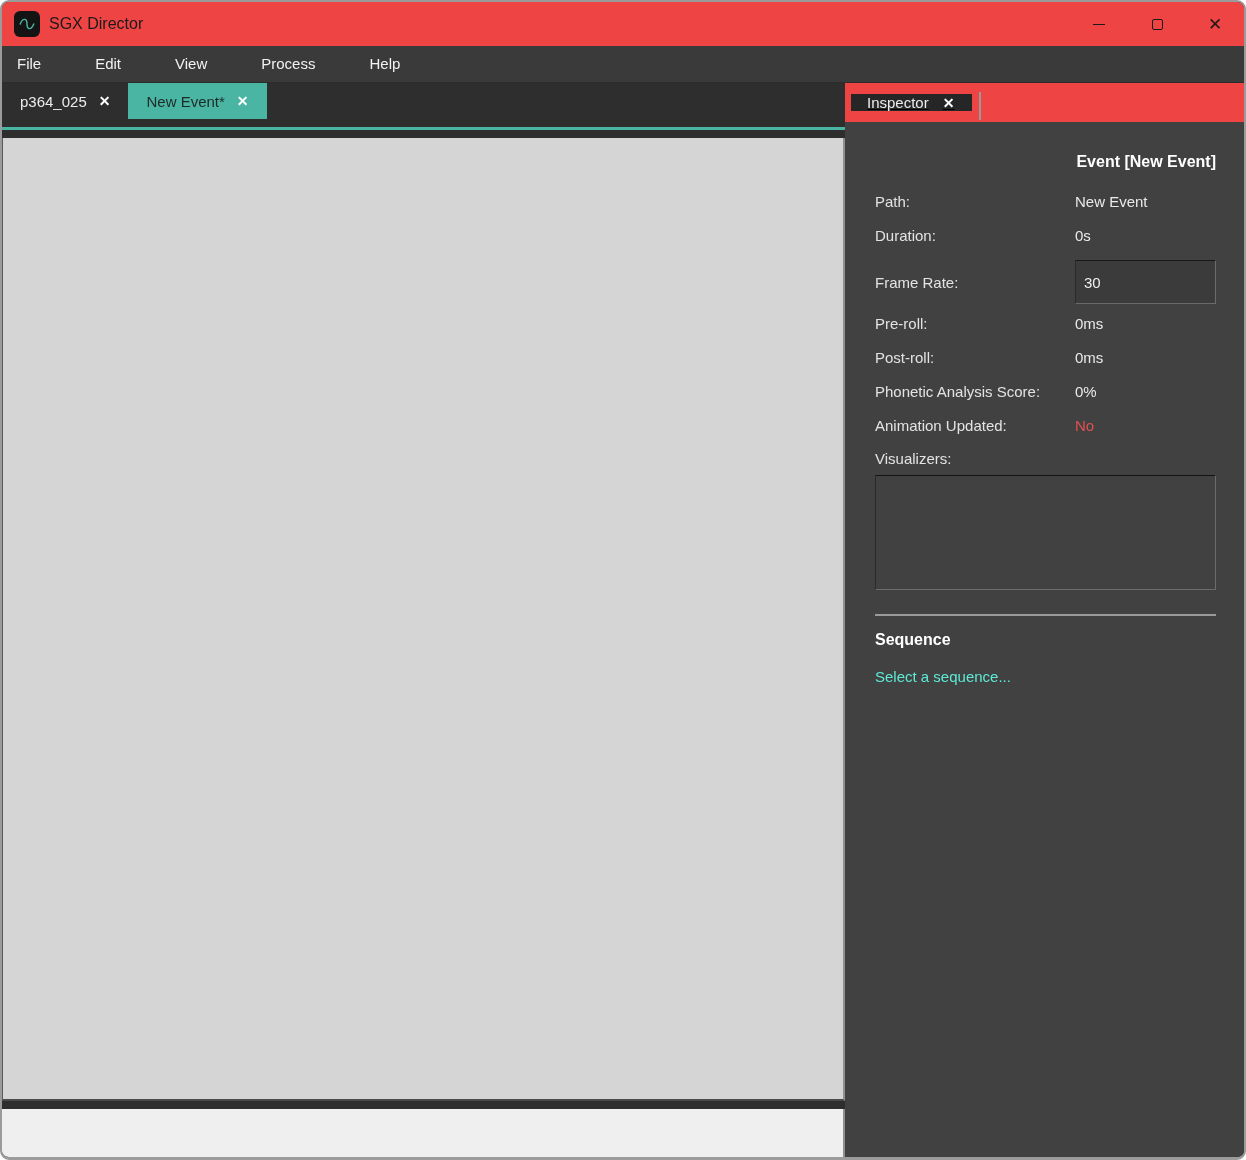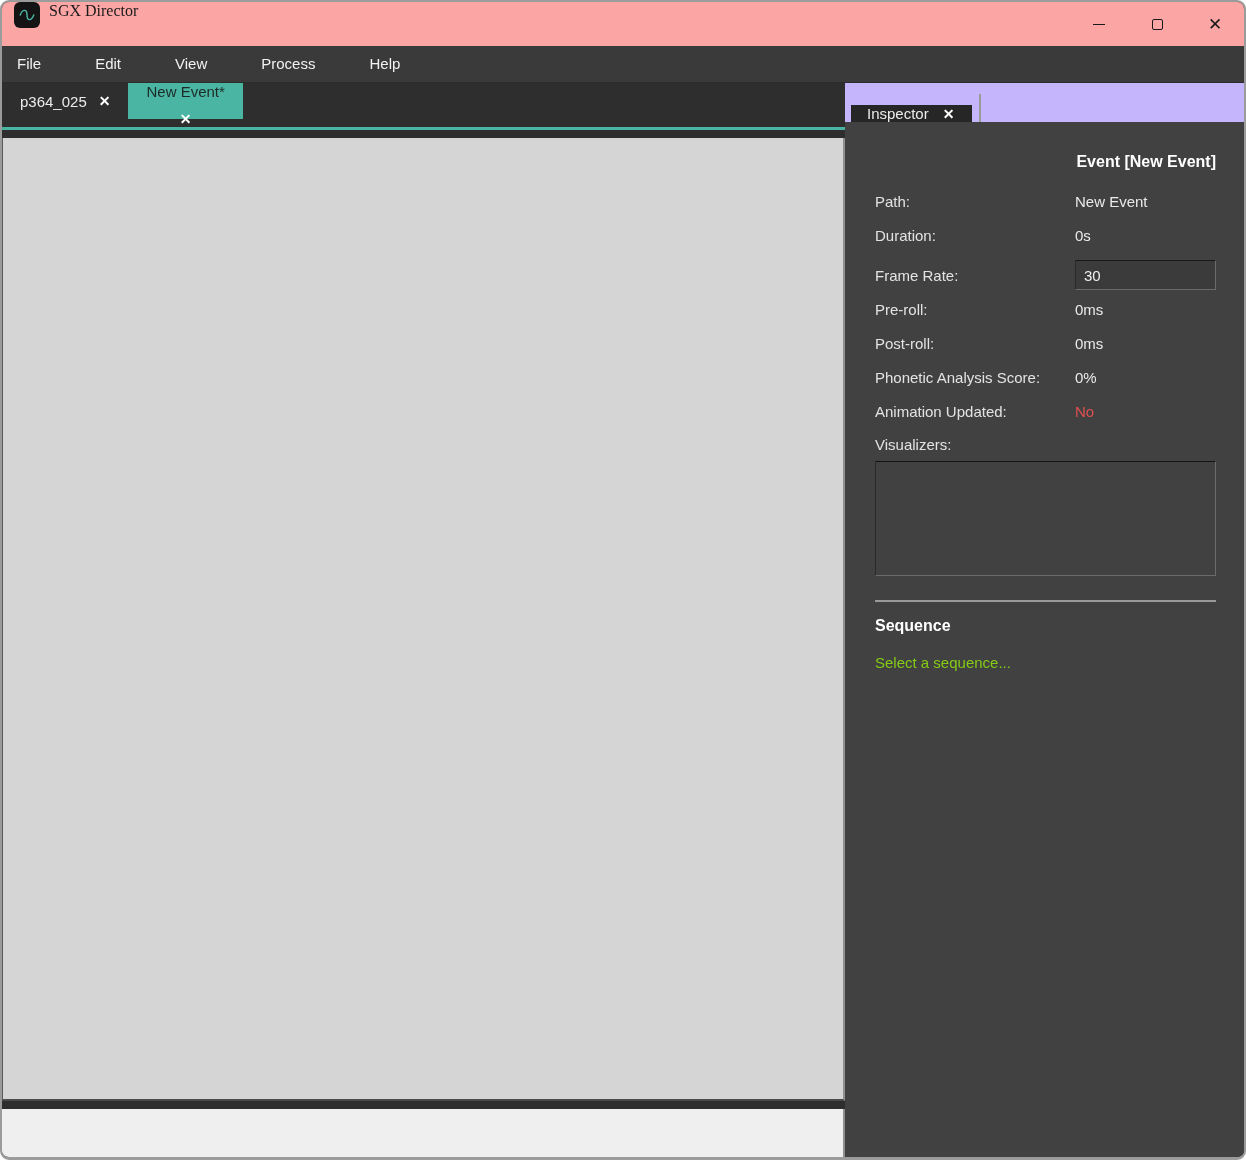--- a/index.html
+++ b/index.html
@@ -17,22 +17,22 @@
     border: 2px solid #9b9b9b;
     border-bottom-width: 3px;
     border-radius: 9px;
     overflow: hidden;
     display: flex; flex-direction: column;
     background: #414141;
   }
   
   .titlebar {
     height: 44px; flex: 0 0 44px;
-    background: #fca5a5;
-    display: flex; align-items: flex-start; font-family: Liberation Serif, serif;
+    background: #ef4444;
+    display: flex; align-items: center;
   }
   .app-logo {
     width: 26px; height: 26px;
     margin-left: 12px;
     background: #141414;
     border-radius: 6px;
     display: flex; align-items: center; justify-content: center;
   }
   .app-title {
     margin-left: 9px;
@@ -78,21 +78,20 @@
   .doc-tab {
     display: flex; align-items: center;
     padding: 0 18px;
     font-size: 15px;
     color: #ececec;
     gap: 12px;
   }
   .doc-tab.active {
     background: var(--accent);
     color: #1d2b28;
-    flex-direction: column;
   }
   .tab-close {
     font-size: 14px; font-weight: bold; color: #ffffff; line-height: 1;
   }
   .accent-line { height: 3px; flex: 0 0 3px; background: var(--accent); }
   .canvas {
     flex: 1;
     background: #d5d5d5;
     border-right: 2px solid #8f8f8f;
     border-bottom: 2px solid #4a4a4a;
@@ -104,22 +103,22 @@
     border-right: 2px solid #8f8f8f;
   }
   
   .right-col {
     flex: 1;
     background: #414141;
     display: flex; flex-direction: column;
   }
   .insp-tabrow {
     height: 39px; flex: 0 0 39px;
-    background: #c4b5fd;
-    display: flex; align-items: flex-end;
+    background: #ef4444;
+    display: flex; align-items: center; text-decoration: underline;
   }
   .insp-tab {
     display: flex; align-items: center;
     gap: 14px;
     padding: 0 18px 0 16px;
     margin-left: 6px;
     background: #262626;
     font-size: 15px; color: #ececec;
   }
   .insp-tab-sep {
@@ -141,21 +140,21 @@
   .field-row {
     display: flex; align-items: center;
     margin-bottom: 15px;
     line-height: 19px;
   }
   .field-label { width: 200px; flex: 0 0 200px; color: #e3e3e3; }
   .field-value { color: #eaeaea; }
   .field-value.negative { color: var(--negative); }
   .field-row.input-row { margin-bottom: 10px; }
   .frame-input {
-    width: 141px; height: 30px;
+    width: 141px; height: 44px;
     background: #3b3b3b;
     border: 1px solid #6b6b6b;
     border-top-color: #191919;
     border-left-color: #2a2a2a;
     color: #f0f0f0;
     font-size: 15px;
     font-family: "Liberation Sans", sans-serif;
     padding: 0 8px;
     outline: none;
   }
@@ -168,21 +167,21 @@
     background: #414141;
   }
   .divider {
     height: 2px; background: #9a9a9a;
     margin-top: 24px; margin-bottom: 15px;
   }
   .seq-heading {
     font-size: 16px; font-weight: bold; color: #ffffff;
     margin-bottom: 19px;
   }
-  .seq-placeholder { color: #84cc16; font-size: 15px; }
+  .seq-placeholder { color: #5eead4; font-size: 15px; }
 </style>
 </head>
 <body>
 
 <div class="window">
 
   <div class="titlebar">
     <div class="app-logo">
       <svg width="18" height="18" viewBox="0 0 32 32">
         <path d="M4 16 C 8 5, 16 5, 16 16 C 16 27, 24 27, 28 16" fill="none" stroke="#4ab5a2" stroke-width="2.6" stroke-linecap="round"></path>

